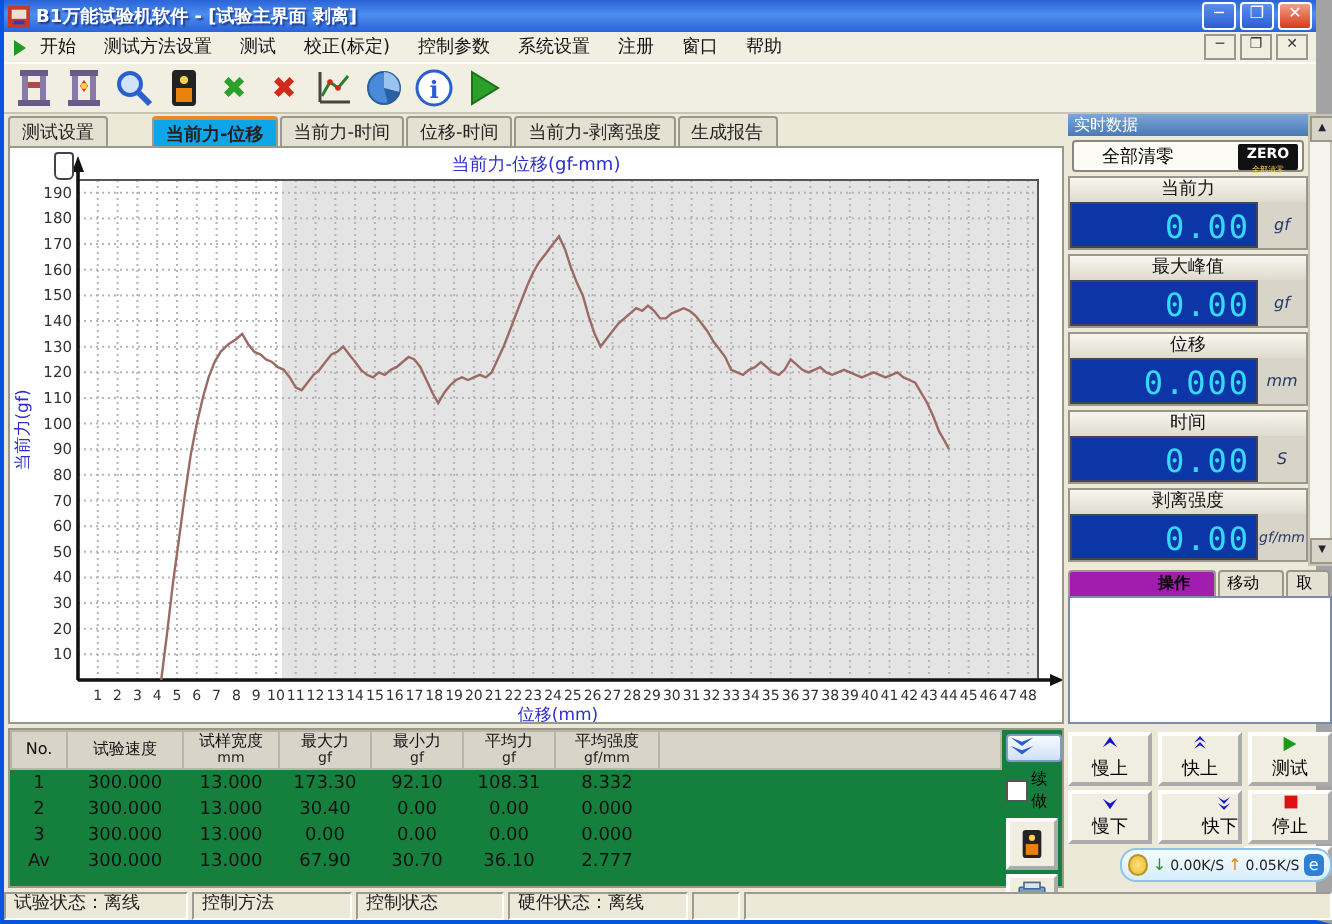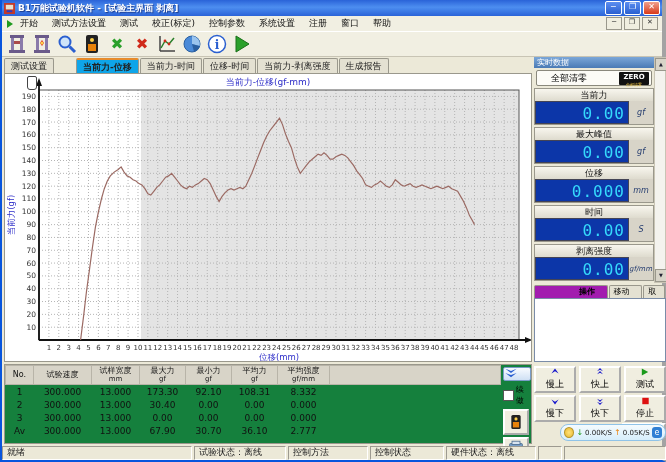--- a/index.html
+++ b/index.html
@@ -1,17 +1,17 @@
 <!DOCTYPE html>
 <html><head>
 <meta charset="utf-8">
 <style>
   html,body{margin:0;padding:0;}
   body{width:666px;height:462px;font-family:"DejaVu Sans","Liberation Sans",sans-serif;background:#ece9d8;overflow:hidden;}
-  #window{position:relative;width:666px;height:462px;background:#ece9d8;border-left:2px solid #0855dd;border-right:4px solid #a3a3a3;border-bottom:2px solid #0855dd;box-sizing:border-box;}
+  #window{position:relative;width:666px;height:462px;background:#ece9d8;border-left:2px solid #0855dd;border-right:8px solid #a3a3a3;border-bottom:2px solid #0855dd;box-sizing:border-box;}
   
   .titlebar{position:absolute;left:0;top:0;width:100%;height:16px;background:linear-gradient(#2a63d8,#4d8ef0 45%,#2a63d8);color:#fff;display:flex;align-items:center;padding:0 2px;box-sizing:border-box;}
   .titlebar .app-icon{width:11px;height:11px;margin-right:3px;flex:0 0 auto;}
   .titlebar .title-text{font-size:9px;font-weight:bold;white-space:nowrap;text-shadow:1px 1px 1px #1a3a8c;}
   .win-btns{margin-left:auto;display:flex;gap:2px;}
   .win-btn{width:15px;height:12px;border:1px solid #fff;border-radius:2px;background:linear-gradient(#5c8ef0,#2a5fd0);color:#fff;font-size:8px;line-height:10px;text-align:center;}
   .win-btn.close{background:linear-gradient(#f0a08c,#d83a1a);}
   
   .menubar{position:absolute;left:0;top:16px;width:100%;height:15px;background:#f1efe2;border-bottom:1px solid #d8d4c8;display:flex;align-items:center;font-size:9px;color:#111;}
   .menu-item{padding:0 7px;white-space:nowrap;}
@@ -419,21 +419,21 @@
             <polygon points="2,1 18,10 2,19" fill="#1a9a1a"></polygon>
           </svg>
         <span>测试</span>
       </div>
       <div class="ctl-btn" style="left:0;top:29px;">
         <svg width="14" height="14" viewBox="0 0 20 20">
             <polygon points="10,19 1,6 10,12 19,6" fill="#1515cc"></polygon>
           </svg>
         <span>慢下</span>
       </div>
-      <div class="ctl-btn" style="left:45px;top:29px;">
+      <div class="ctl-btn" style="left:45px;top:29px;align-items:flex-end;">
         <svg width="14" height="16" viewBox="0 0 20 24">
             <polygon points="10,24 1,14 10,19 19,14" fill="#1515cc"></polygon>
             <polygon points="10,15 1,5 10,10 19,5" fill="#1515cc"></polygon>
           </svg>
         <span>快下</span>
       </div>
       <div class="ctl-btn" style="left:90px;top:29px;width:42px;">
         <svg width="13" height="13" viewBox="0 0 20 20">
             <rect x="2" y="2" width="16" height="16" fill="#dd1111"></rect>
           </svg>
@@ -541,21 +541,20 @@
         <svg width="16" height="12" viewBox="0 0 20 14">
             <rect x="2" y="4" width="16" height="7" rx="1" fill="#7aa0c8" stroke="#48688c"></rect>
             <rect x="5" y="1" width="10" height="4" fill="#d8e4f0" stroke="#48688c"></rect>
             <rect x="5" y="9" width="10" height="4" fill="#fff" stroke="#48688c"></rect>
           </svg>
       </div>
     </div>
   </div>
 
   <div class="statusbar">
-    <div class="status-cell" style="width:190px;">就绪</div>
     <div class="status-cell" style="width:92px;">试验状态：离线</div>
     <div class="status-cell" style="width:80px;">控制方法</div>
     <div class="status-cell" style="width:74px;">控制状态</div>
     <div class="status-cell" style="width:90px;">硬件状态：离线</div>
     <div class="status-cell" style="width:24px;"></div>
     <div class="status-cell" style="flex:1;"></div>
   </div>
 
 </div>
 

